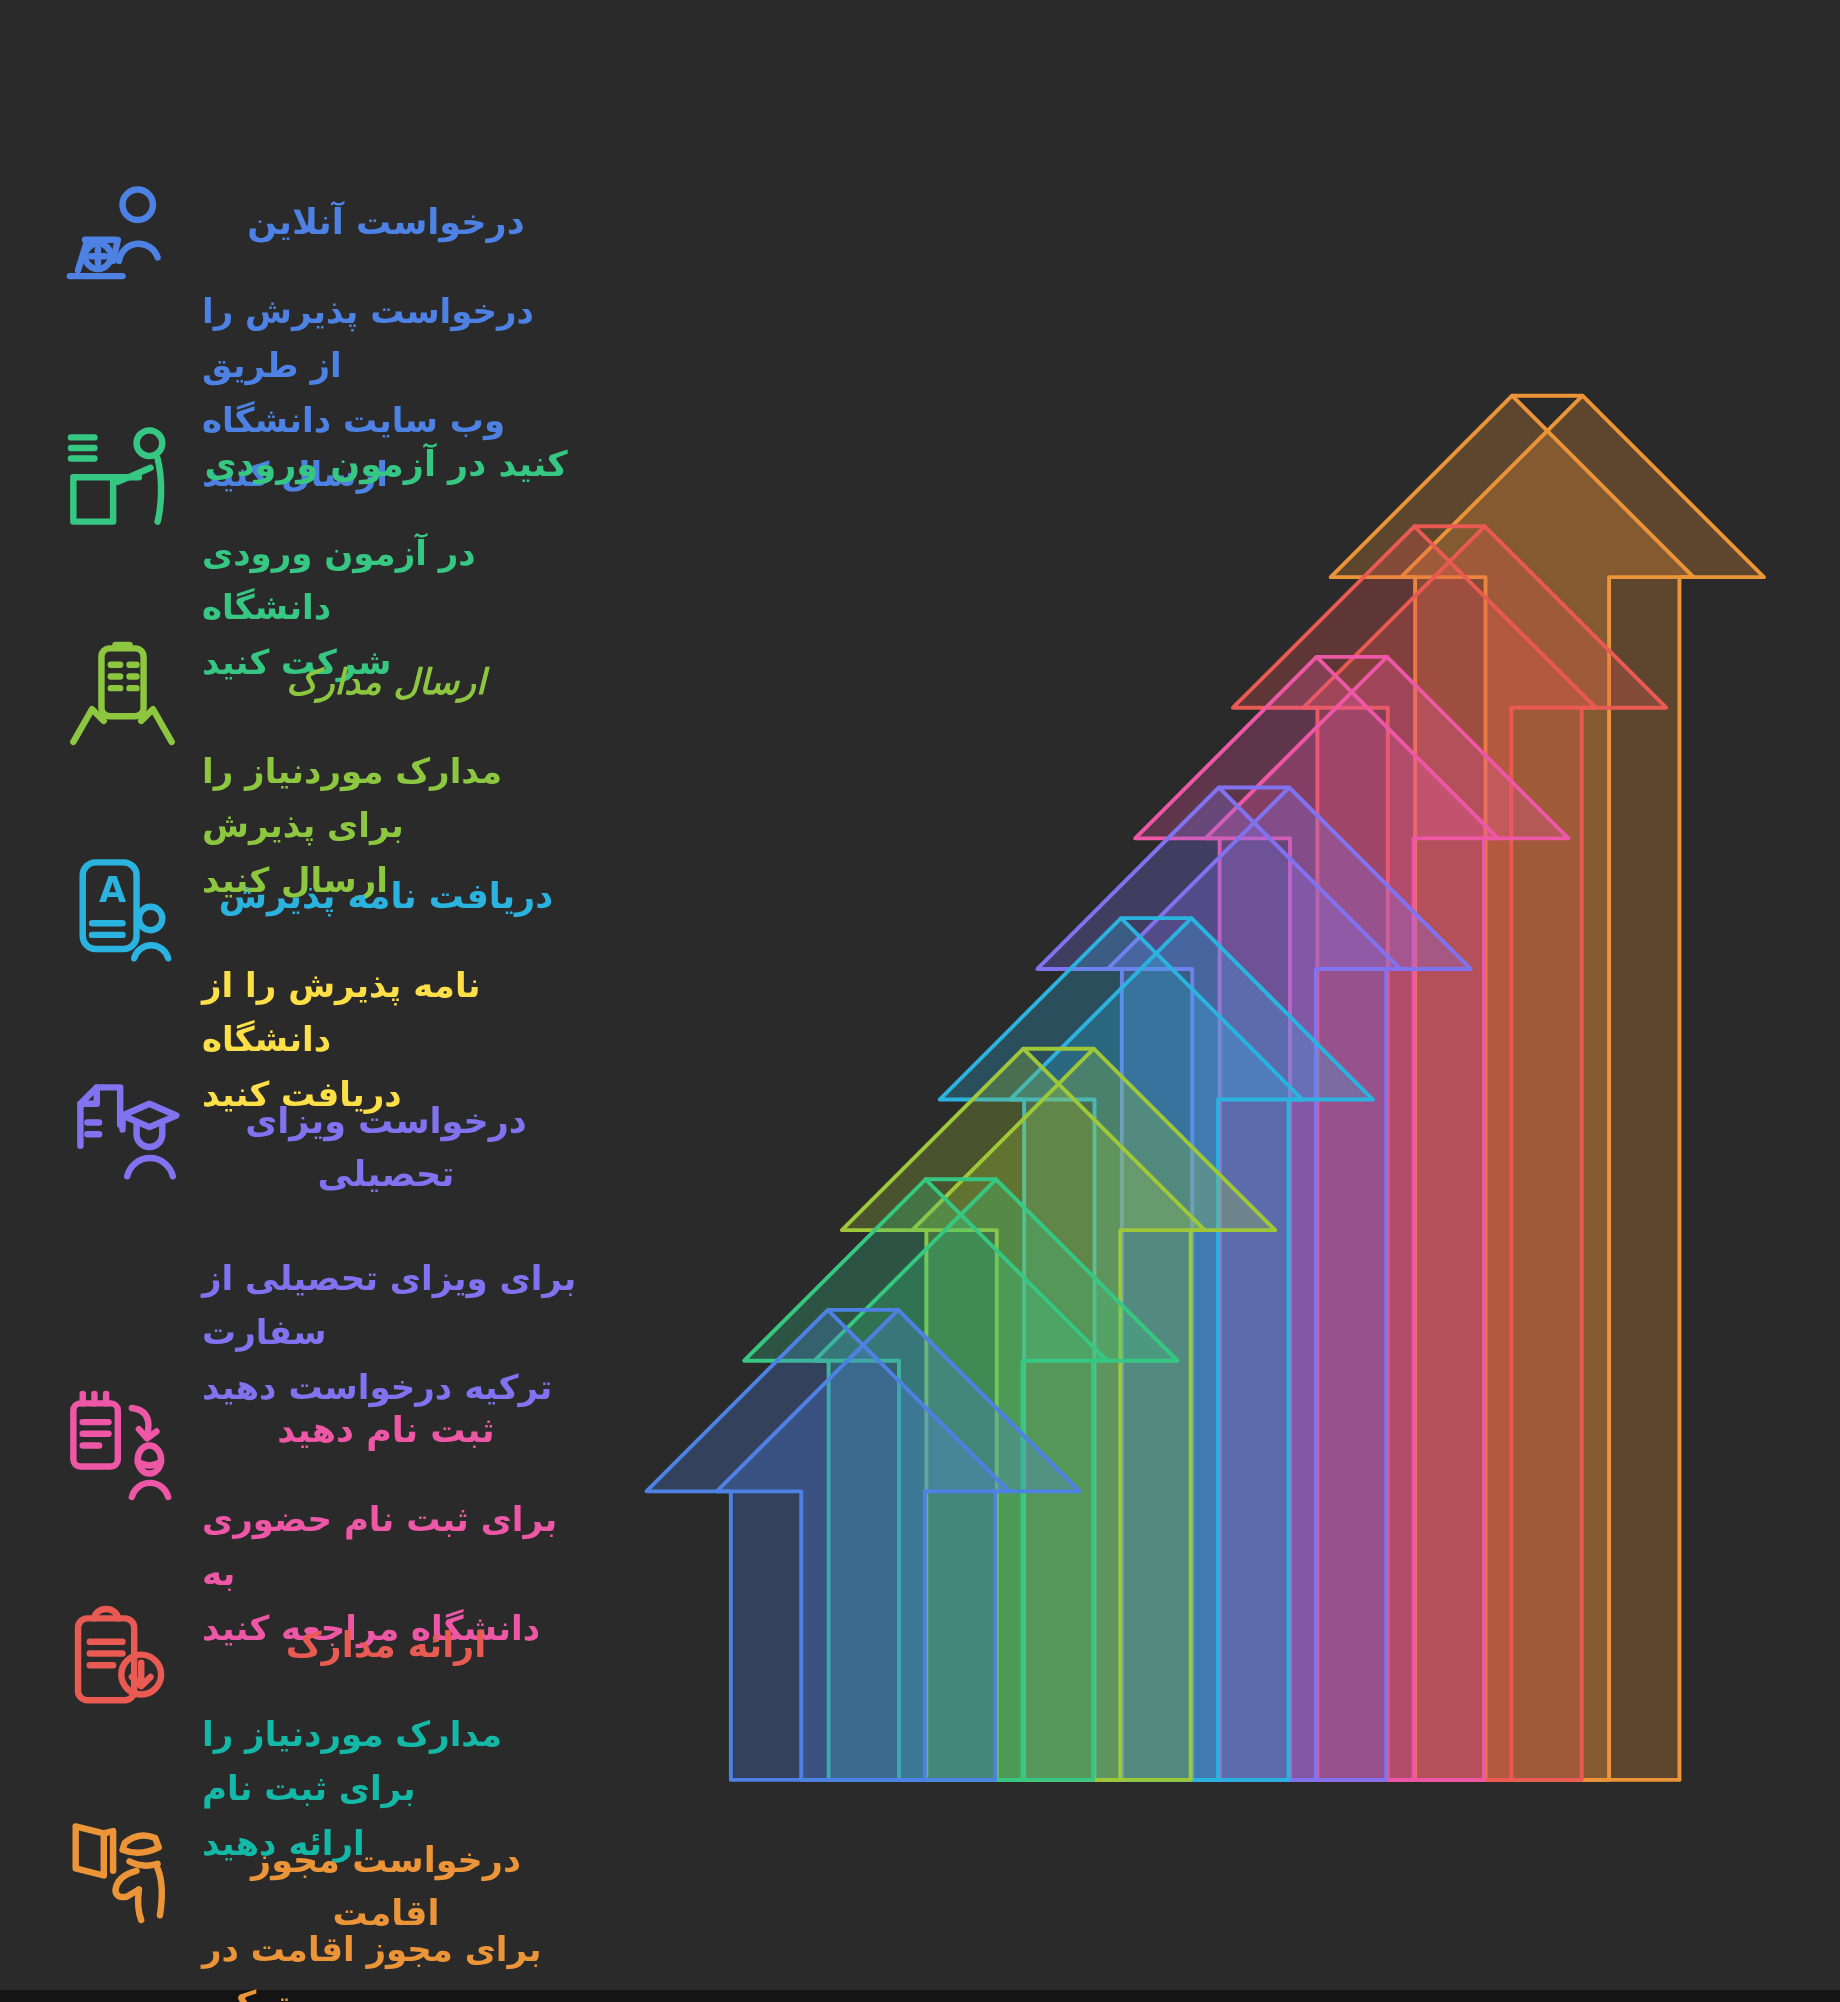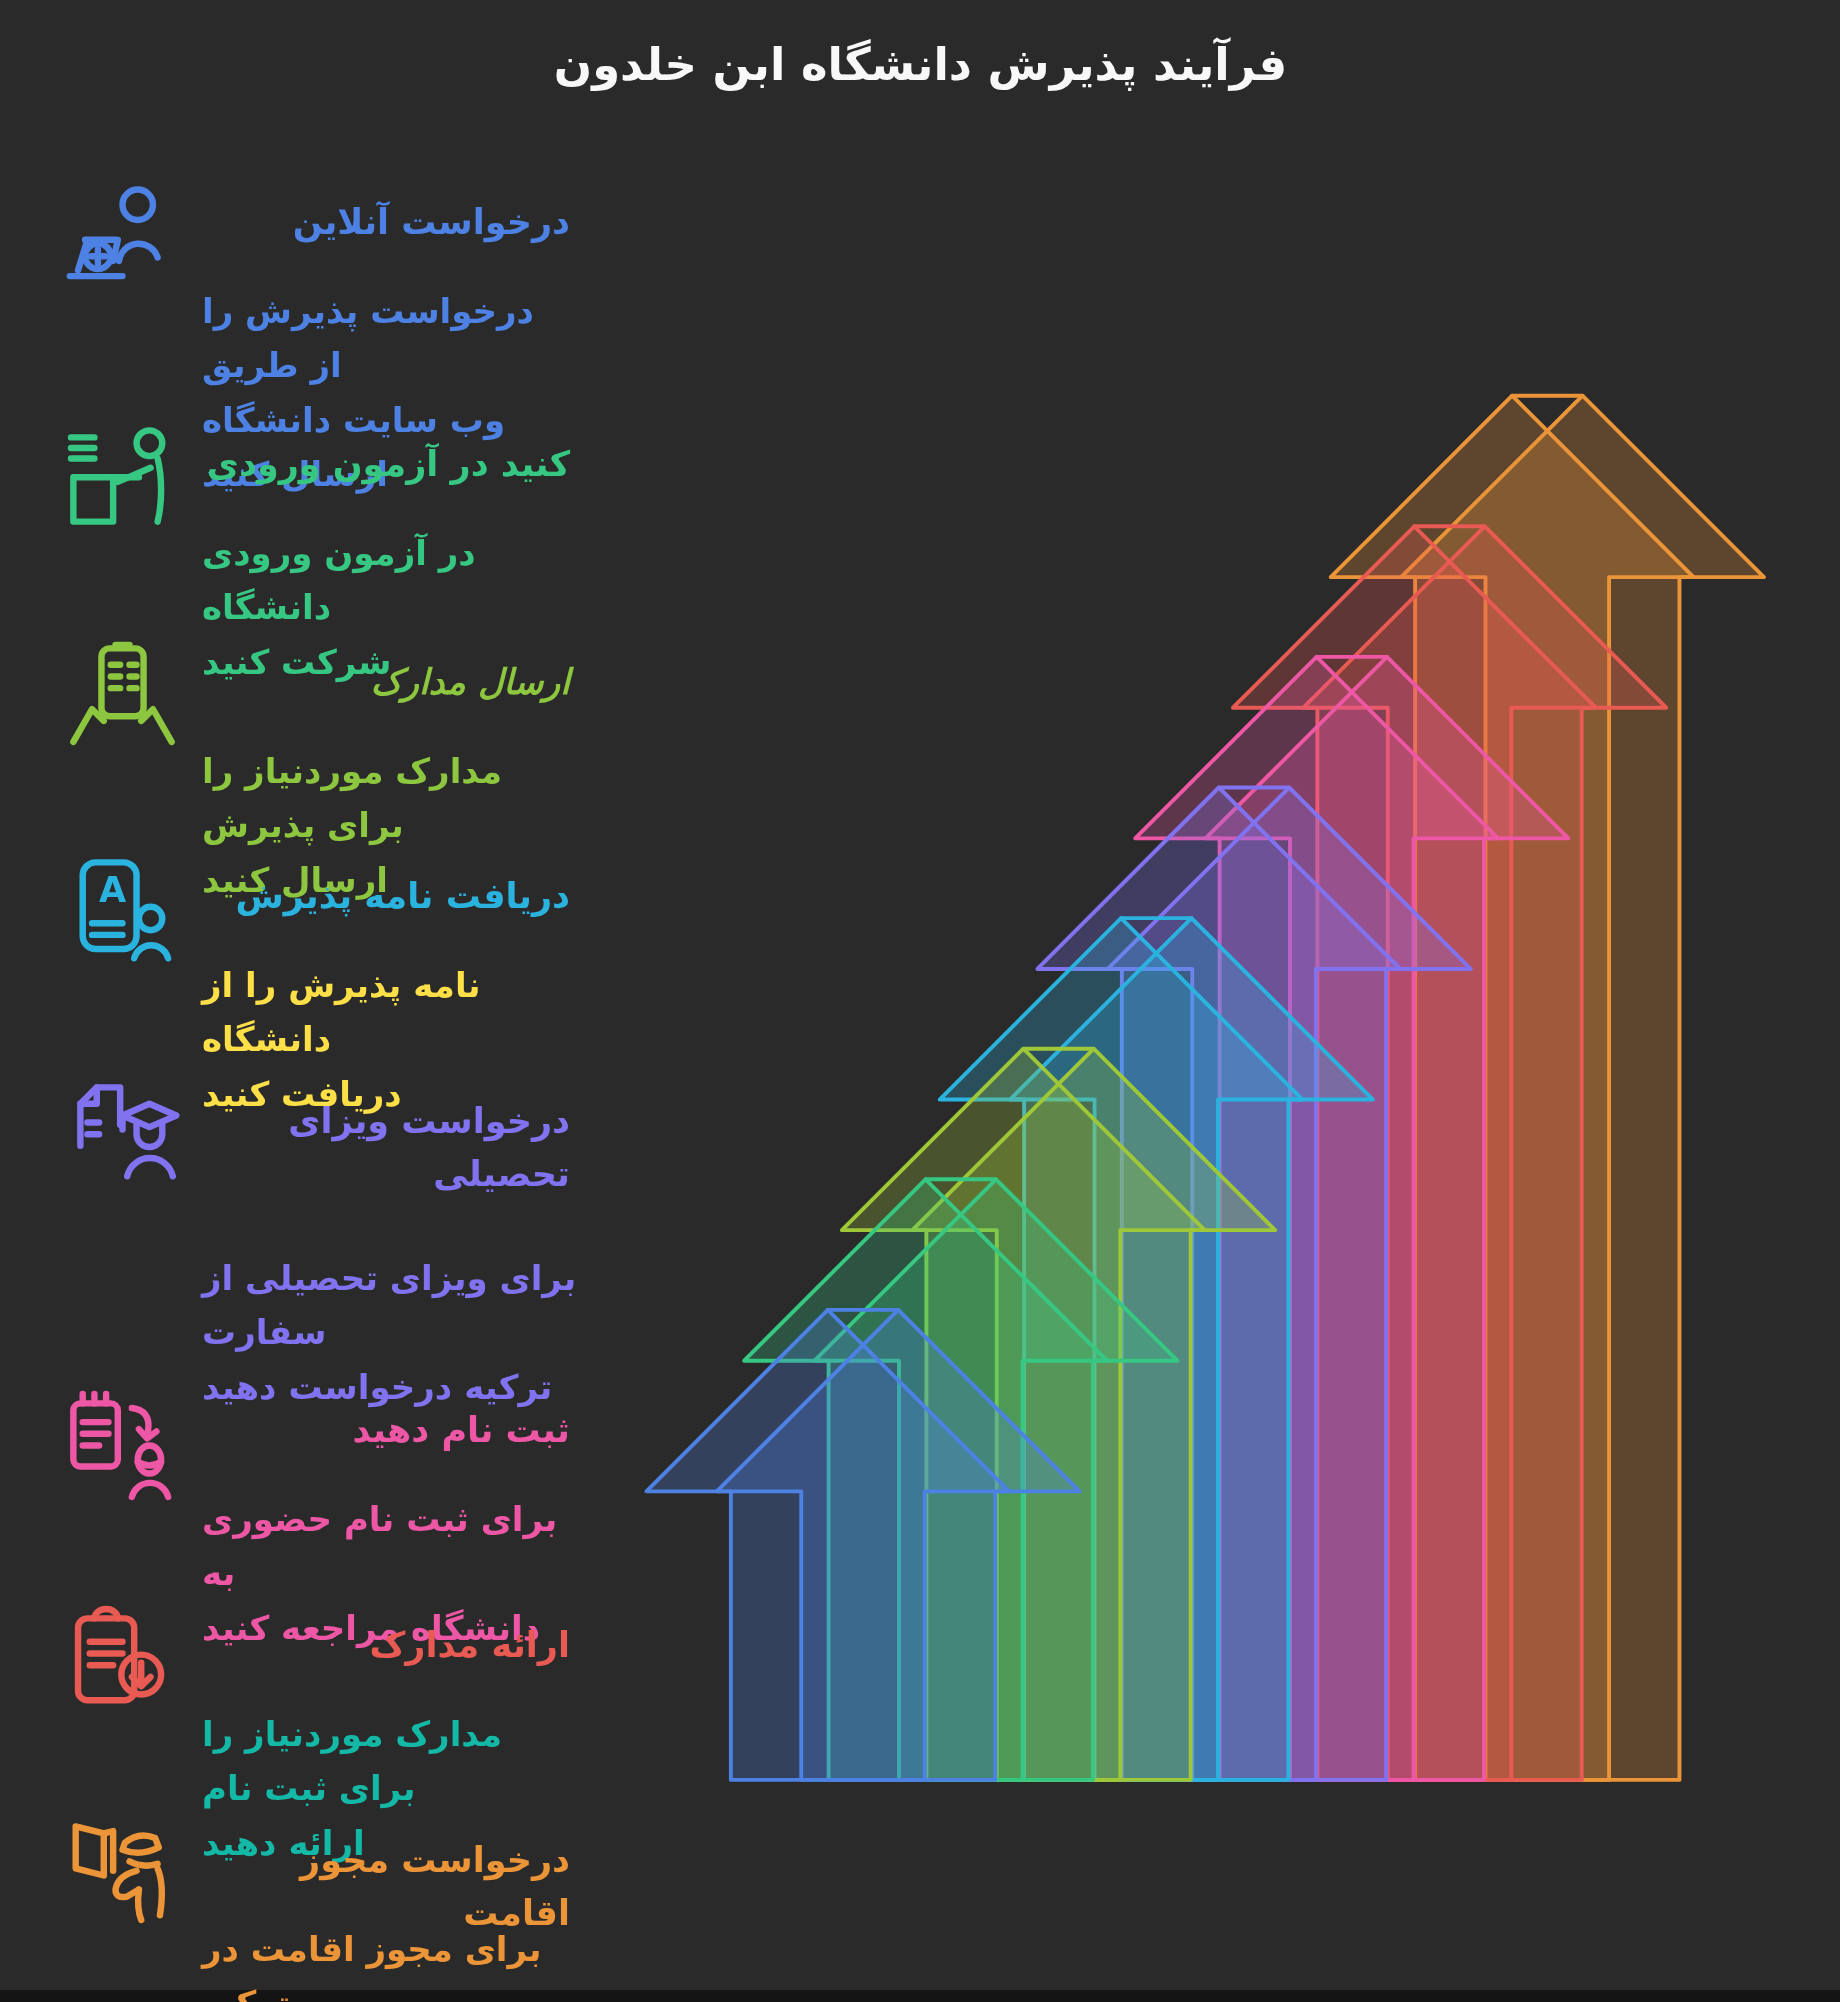--- a/index.html
+++ b/index.html
@@ -17,41 +17,40 @@
     direction:rtl;
   }
   #arrows-svg{position:absolute;left:0;top:0;z-index:0;}
   .step{position:absolute;left:0;top:0;width:610px;z-index:1;}
   .step-icon{
     position:absolute;left:64px;top:0;width:117px;height:117px;
   }
   .step-icon svg{width:117px;height:117px;display:block;}
   .step-title{
     position:absolute;left:202px;top:0;width:368px;
-    direction:rtl;text-align:right;
+    direction:rtl;text-align:center;
     font-size:35px;font-weight:700;line-height:1.5;
     white-space:pre-line;
   }
   .step-desc{
     position:absolute;left:202px;top:0;width:375px;
     direction:rtl;text-align:left;
     font-size:34px;font-weight:700;line-height:1.6;
     white-space:pre-line;
   }
   #bottom-bar{
     position:absolute;left:0;bottom:0;width:100%;height:11.7px;
     background:#141414;
   }
 </style>
 </head>
 <body>
 
 <div id="canvas">
 
-  <div id="page-title">فرآیند پذیرش دانشگاه ابن خلدون</div>
 
   <svg id="arrows-svg" width="1841" height="2002" viewBox="0 0 2353 2560">
       <g>
         <polygon points="2023,506 2255,738 2147,738 2147,2276 1899,2276 1899,738 1791,738" fill="#eb9438" fill-opacity="0.27" stroke="#eb9438" stroke-width="5" stroke-linejoin="round"></polygon>
         <polygon points="1933,506 2165,738 2057,738 2057,2276 1809,2276 1809,738 1701,738" fill="#eb9438" fill-opacity="0.27" stroke="#eb9438" stroke-width="5" stroke-linejoin="round"></polygon>
         <line x1="1933" y1="506" x2="2023" y2="506" stroke="#eb9438" stroke-width="5" stroke-linecap="round"></line>
       </g>
       <g>
         <polygon points="1898,673 2130,905 2022,905 2022,2276 1774,2276 1774,905 1666,905" fill="#e85a52" fill-opacity="0.27" stroke="#e85a52" stroke-width="5" stroke-linejoin="round"></polygon>
         <polygon points="1808,673 2040,905 1932,905 1932,2276 1684,2276 1684,905 1576,905" fill="#e85a52" fill-opacity="0.27" stroke="#e85a52" stroke-width="5" stroke-linejoin="round"></polygon>

